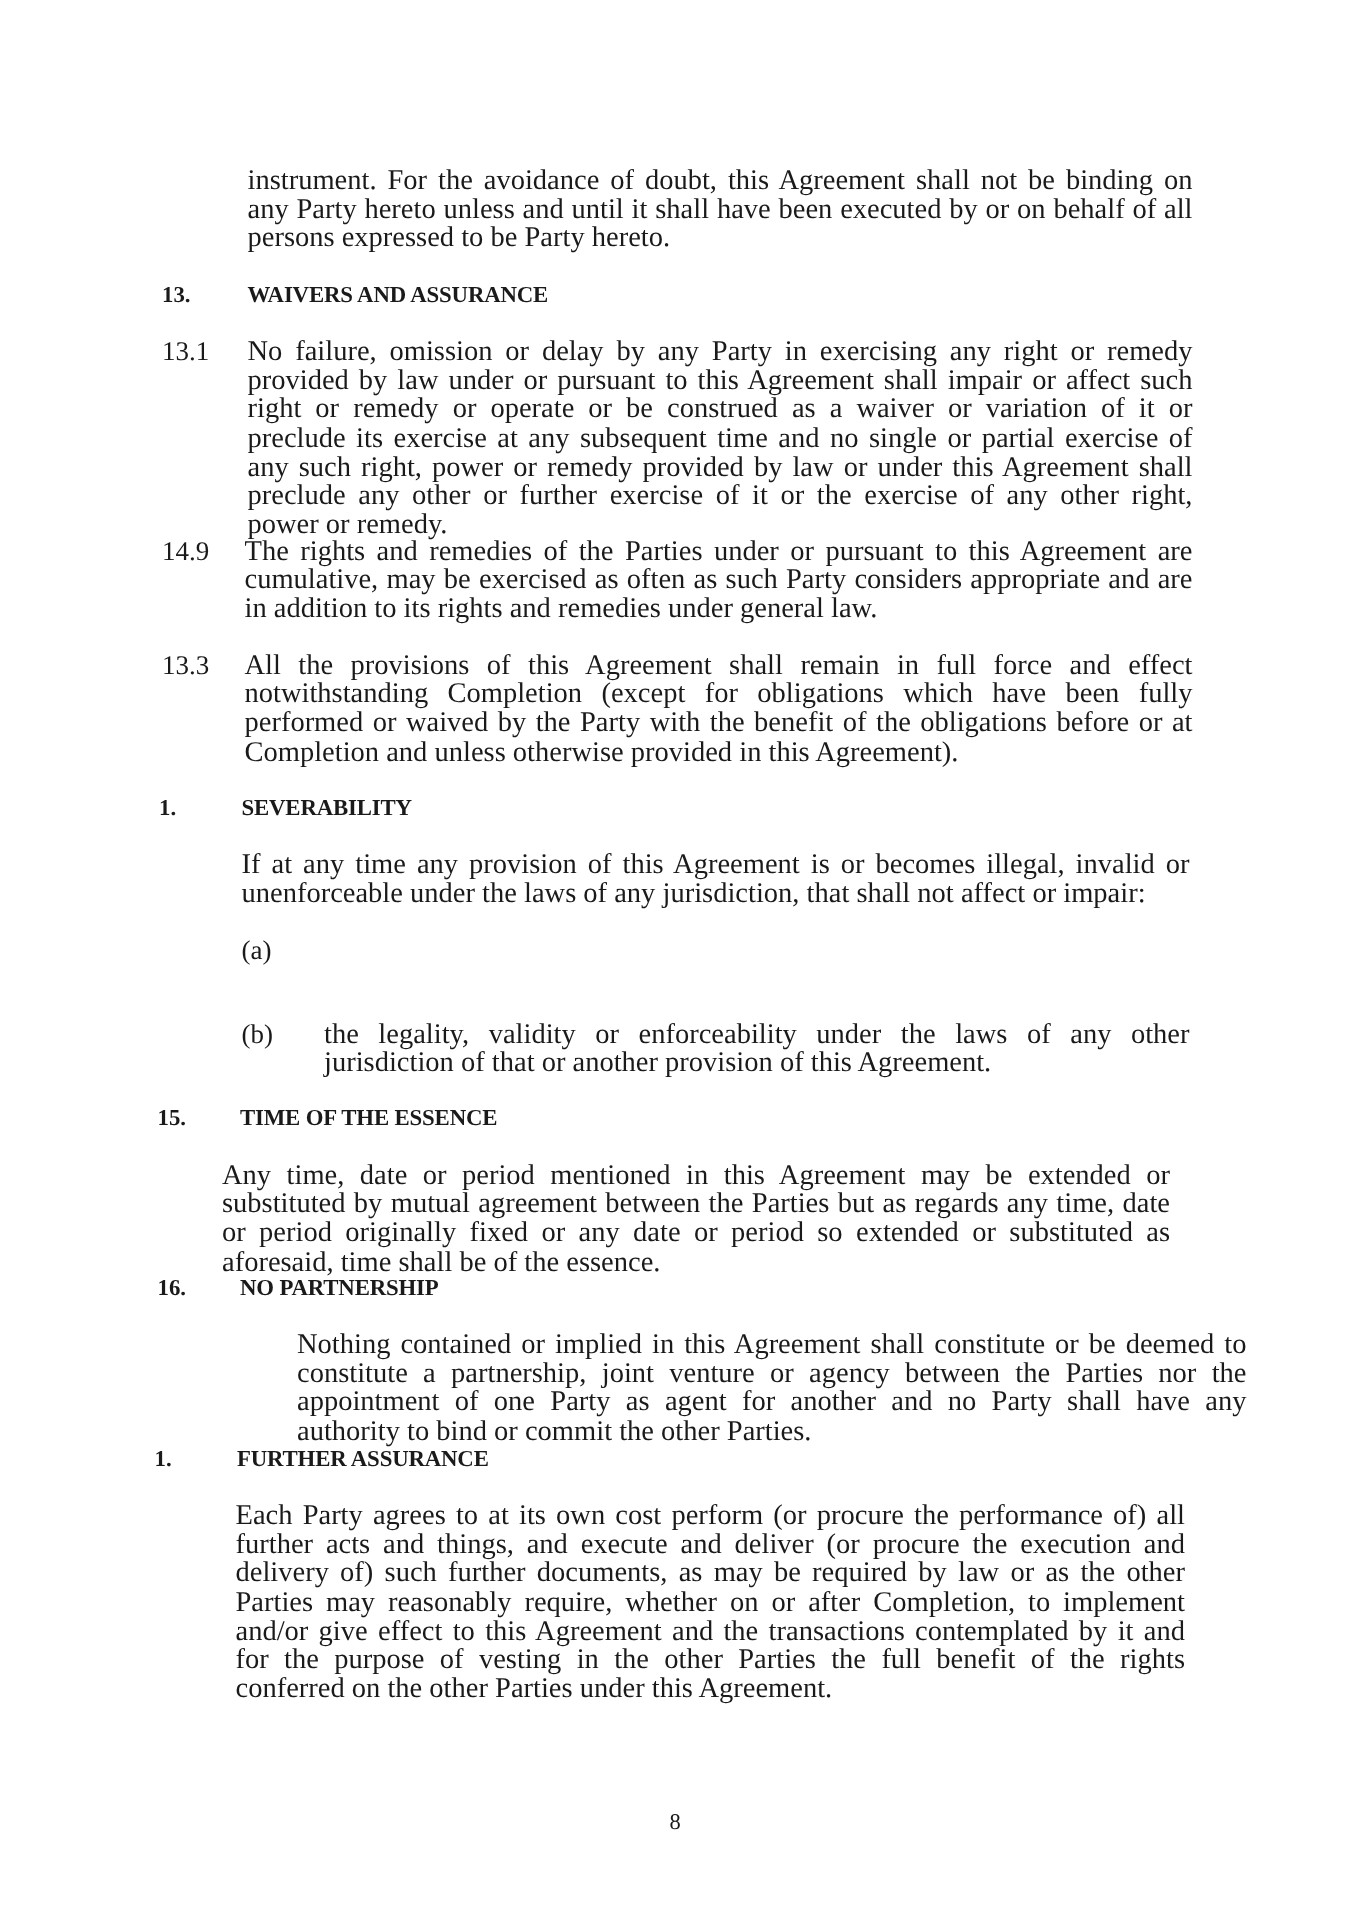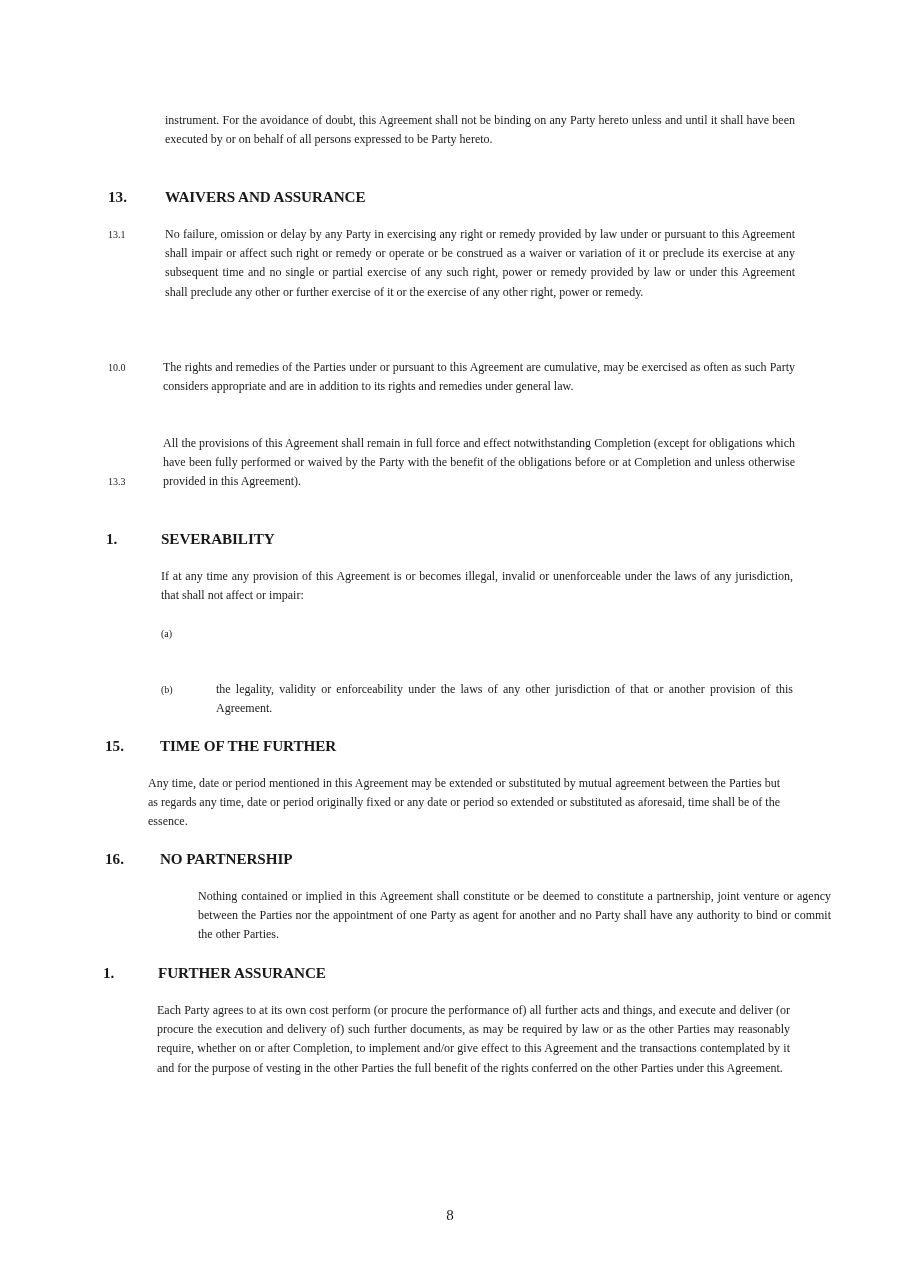--- a/index.html
+++ b/index.html
@@ -1,55 +1,55 @@
 <!DOCTYPE html>
 <html><head>
 <meta charset="utf-8">
 <style>
   html, body { margin: 0; padding: 0; background: #ffffff; }
   body { width: 900px; height: 1277px; position: relative; overflow: hidden;
          font-family: "Liberation Serif", "DejaVu Serif", serif; color: #1a1a1a; }
   .page { position: absolute; left: 0; top: 0; width: 900px; height: 1277px; }
-  .p { position: absolute; font-size: 12px; line-height: 19.2px; text-align: justify; margin: 0; }
-  .num { position: absolute; font-size: 10px; line-height: 19.2px; }
+  .p { position: absolute; font-size: 19px; line-height: 19.2px; text-align: justify; margin: 0; }
+  .num { position: absolute; font-size: 18px; line-height: 19.2px; }
   .hnum { position: absolute; font-size: 15.2px; font-weight: bold; line-height: 19.2px; }
   .htitle { position: absolute; font-size: 15.2px; font-weight: bold; line-height: 19.2px; letter-spacing: -0.1px; }
   .pagenum { position: absolute; left: 0; width: 900px; text-align: center; top: 1207px; font-size: 15px; }
 </style>
 </head>
 <body>
 
 <div class="page">
 
   <p class="p" style="left:165px; top:111px; width:630px;">instrument. For the avoidance of doubt, this Agreement shall not be binding on any Party hereto unless and until it shall have been executed by or on behalf of all persons expressed to be Party hereto.</p>
 
   <div class="hnum" style="left:108px; top:187px;text-align:center;">13.</div>
   <div class="htitle" style="left:165px; top:187px;">WAIVERS AND ASSURANCE</div>
 
   <div class="num" style="left:108px; top:225px;">13.1</div>
   <p class="p" style="left:165px; top:225px; width:630px;">No failure, omission or delay by any Party in exercising any right or remedy provided by law under or pursuant to this Agreement shall impair or affect such right or remedy or operate or be construed as a waiver or variation of it or preclude its exercise at any subsequent time and no single or partial exercise of any such right, power or remedy provided by law or under this Agreement shall preclude any other or further exercise of it or the exercise of any other right, power or remedy.</p>
 
-  <div class="num" style="left:108px; top:358px;">10.0</div>
+  <div class="num" style="left:108px; top:358px;">14.9</div>
   <p class="p" style="left:163px; top:358px; width:632px;">The rights and remedies of the Parties under or pursuant to this Agreement are cumulative, may be exercised as often as such Party considers appropriate and are in addition to its rights and remedies under general law.</p>
 
-  <div class="num" style="left:108px; top:434px;margin-top:38px;">13.3</div>
+  <div class="num" style="left:108px; top:434px;">13.3</div>
   <p class="p" style="left:163px; top:434px; width:632px;">All the provisions of this Agreement shall remain in full force and effect notwithstanding Completion (except for obligations which have been fully performed or waived by the Party with the benefit of the obligations before or at Completion and unless otherwise provided in this Agreement).</p>
 
   <div class="hnum" style="left:106px; top:529px;">1.</div>
   <div class="htitle" style="left:161px; top:529px;">SEVERABILITY</div>
 
   <p class="p" style="left:161px; top:567px; width:632px;">If at any time any provision of this Agreement is or becomes illegal, invalid or unenforceable under the laws of any jurisdiction, that shall not affect or impair:</p>
 
   <div class="num" style="left:161px; top:624px;">(a)</div>
 
   <div class="num" style="left:161px; top:680px;">(b)</div>
   <p class="p" style="left:216px; top:680px; width:577px;">the legality, validity or enforceability under the laws of any other jurisdiction of that or another provision of this Agreement.</p>
 
   <div class="hnum" style="left:105px; top:736px;">15.</div>
-  <div class="htitle" style="left:160px; top:736px;">TIME OF THE FURTHER</div>
+  <div class="htitle" style="left:160px; top:736px;">TIME OF THE ESSENCE</div>
 
   <p class="p" style="left:148px; top:774px; width:632px;">Any time, date or period mentioned in this Agreement may be extended or substituted by mutual agreement between the Parties but as regards any time, date or period originally fixed or any date or period so extended or substituted as aforesaid, time shall be of the essence.</p>
 
   <div class="hnum" style="left:105px; top:849px;">16.</div>
   <div class="htitle" style="left:160px; top:849px;text-align:right;">NO PARTNERSHIP</div>
 
   <p class="p" style="left:159px; top:887px; width:633px;margin-left:39px;">Nothing contained or implied in this Agreement shall constitute or be deemed to constitute a partnership, joint venture or agency between the Parties nor the appointment of one Party as agent for another and no Party shall have any authority to bind or commit the other Parties.</p>
 
   <div class="hnum" style="left:103px; top:963px;">1.</div>
   <div class="htitle" style="left:158px; top:963px;">FURTHER ASSURANCE</div>

